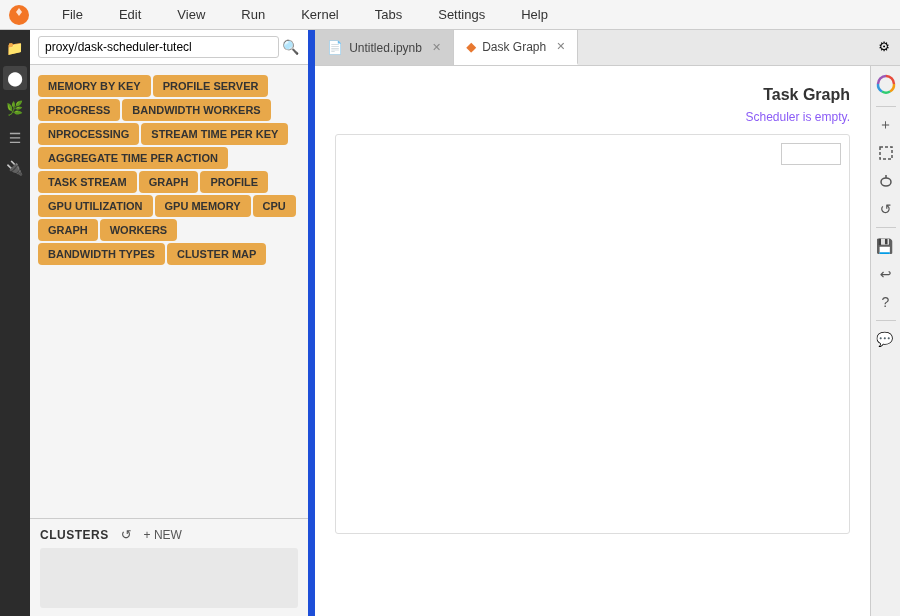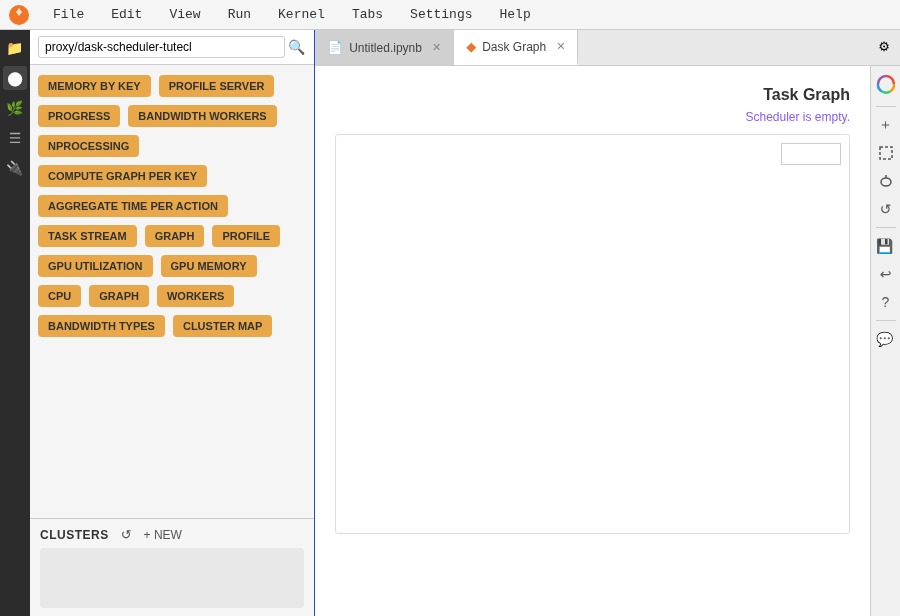--- a/index.html
+++ b/index.html
@@ -1,21 +1,21 @@
 <!DOCTYPE html>
 <html><head>
   <meta charset="utf-8">
   <style>
     * { box-sizing: border-box; margin: 0; padding: 0; }
     body { font-family: -apple-system, BlinkMacSystemFont, 'Segoe UI', sans-serif; font-size: 13px; background: #f0f0f0; overflow: hidden; }
 
     
     .menubar {
       display: flex; align-items: center; height: 30px; background: #f5f5f5;
-      border-bottom: 1px solid #ccc; padding: 0 8px; gap: 11px; font-family: Liberation Mono, monospace;
+      border-bottom: 1px solid #ccc; padding: 0 8px; gap: 20px;
     }
     .menubar-logo { width: 22px; height: 22px; margin-right: 4px; }
     .menubar-item {
       padding: 2px 8px; font-size: 13px; color: #333; cursor: pointer; border-radius: 3px;
     }
 
     
     .app-layout { display: flex; height: calc(100vh - 30px); }
 
     
@@ -24,41 +24,41 @@
       align-items: center; padding-top: 6px; gap: 6px; flex-shrink: 0;
     }
     .left-icon {
       width: 24px; height: 24px; display: flex; align-items: center; justify-content: center;
       color: #aaa; font-size: 14px; cursor: pointer; border-radius: 3px;
     }
     .left-icon.active { color: #fff; background: #444; }
 
     
     .left-panel {
-      width: 285px; background: #f5f5f5; border-right: 1px solid #1d4ed8;
+      width: 285px; background: #f5f5f5; border-right: 7px solid #1d4ed8;
       display: flex; flex-direction: column; flex-shrink: 0; overflow: hidden;
     }
 
     
     .search-bar {
       display: flex; align-items: center; padding: 6px 8px; border-bottom: 1px solid #ccc;
       background: #fff; gap: 4px;
     }
     .search-input {
       flex: 1; border: 1px solid #ccc; border-radius: 3px; padding: 3px 6px;
       font-size: 12px; outline: none;
     }
     .search-btn {
       background: none; border: none; cursor: pointer; color: #555; font-size: 14px;
     }
 
     
     .tags-area {
       flex: 1; overflow-y: auto; padding: 10px 8px; display: flex;
-      flex-wrap: wrap; gap: 8px; align-content: flex-start;
+      flex-wrap: wrap; gap: 2px; align-content: flex-start;
     }
     .tag-btn {
       background: #e8a84a; border: none; border-radius: 4px;
       padding: 5px 10px; font-size: 11px; font-weight: 600; color: #333;
       cursor: pointer; white-space: nowrap;
     }
 
     
     .clusters-section {
       border-top: 1px solid #ccc; padding: 8px 10px; background: #f5f5f5;
@@ -153,21 +153,21 @@
       <input class="search-input" type="text" value="proxy/dask-scheduler-tutecl" style="">
       <button class="search-btn">🔍</button>
     </div>
 
     <div class="tags-area" id="tags-container">
         <button class="tag-btn">MEMORY BY KEY</button>
         <button class="tag-btn">PROFILE SERVER</button>
         <button class="tag-btn">PROGRESS</button>
         <button class="tag-btn">BANDWIDTH WORKERS</button>
         <button class="tag-btn">NPROCESSING</button>
-        <button class="tag-btn">COMPUTE GRAPH PER KEY</button>
+        <button class="tag-btn">STREAM TIME PER KEY</button>
         <button class="tag-btn">AGGREGATE TIME PER ACTION</button>
         <button class="tag-btn">TASK STREAM</button>
         <button class="tag-btn">GRAPH</button>
         <button class="tag-btn">PROFILE</button>
         <button class="tag-btn">GPU UTILIZATION</button>
         <button class="tag-btn">GPU MEMORY</button>
         <button class="tag-btn">CPU</button>
         <button class="tag-btn">GRAPH</button>
         <button class="tag-btn">WORKERS</button>
         <button class="tag-btn">BANDWIDTH TYPES</button>

